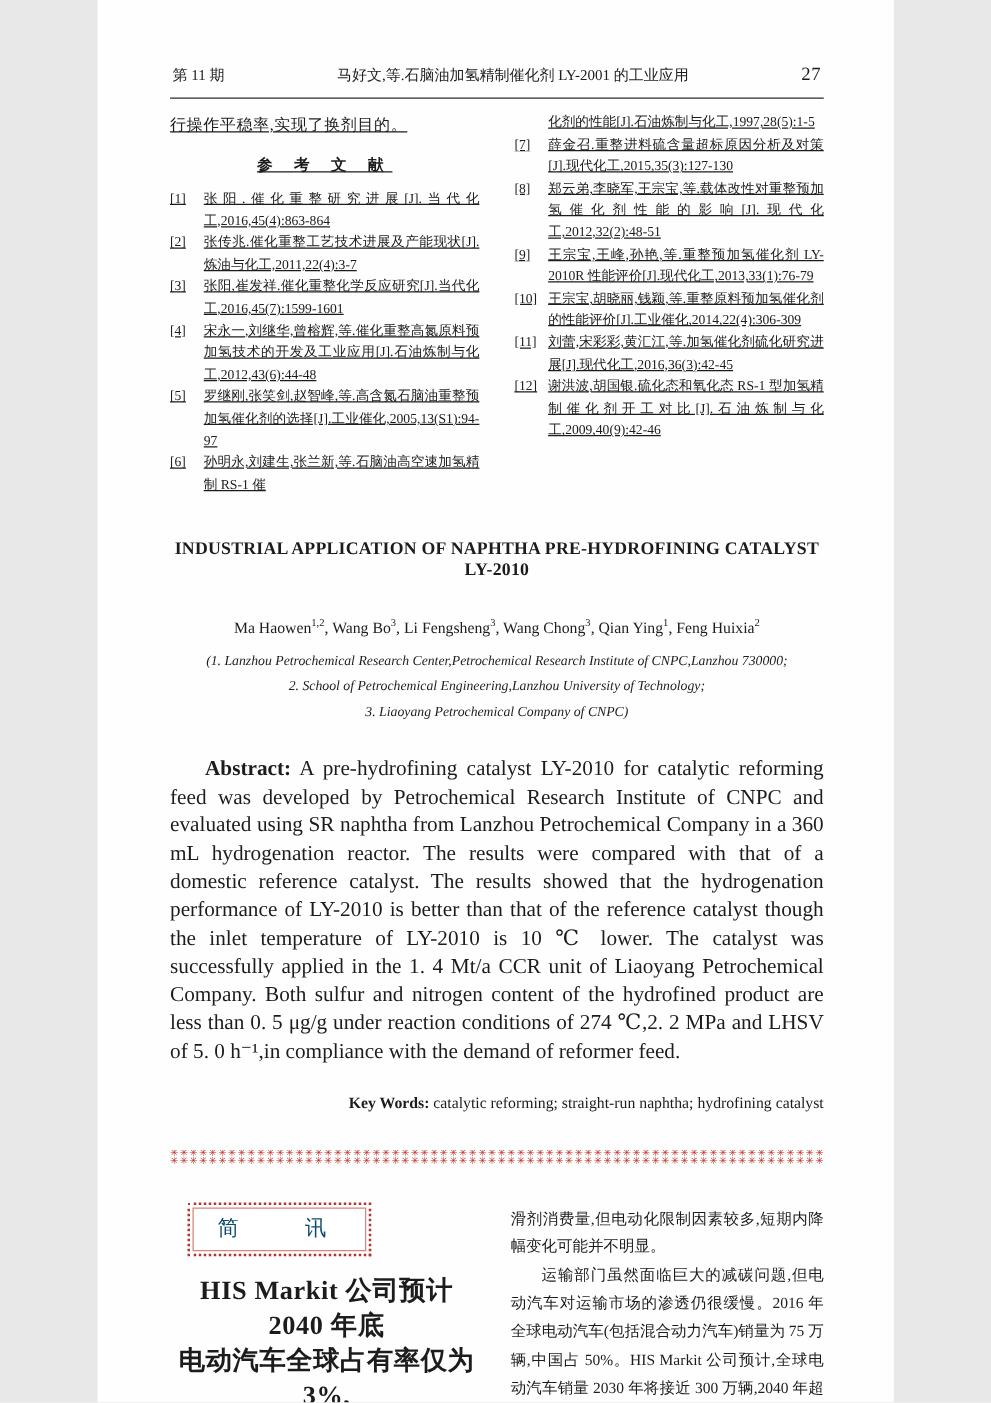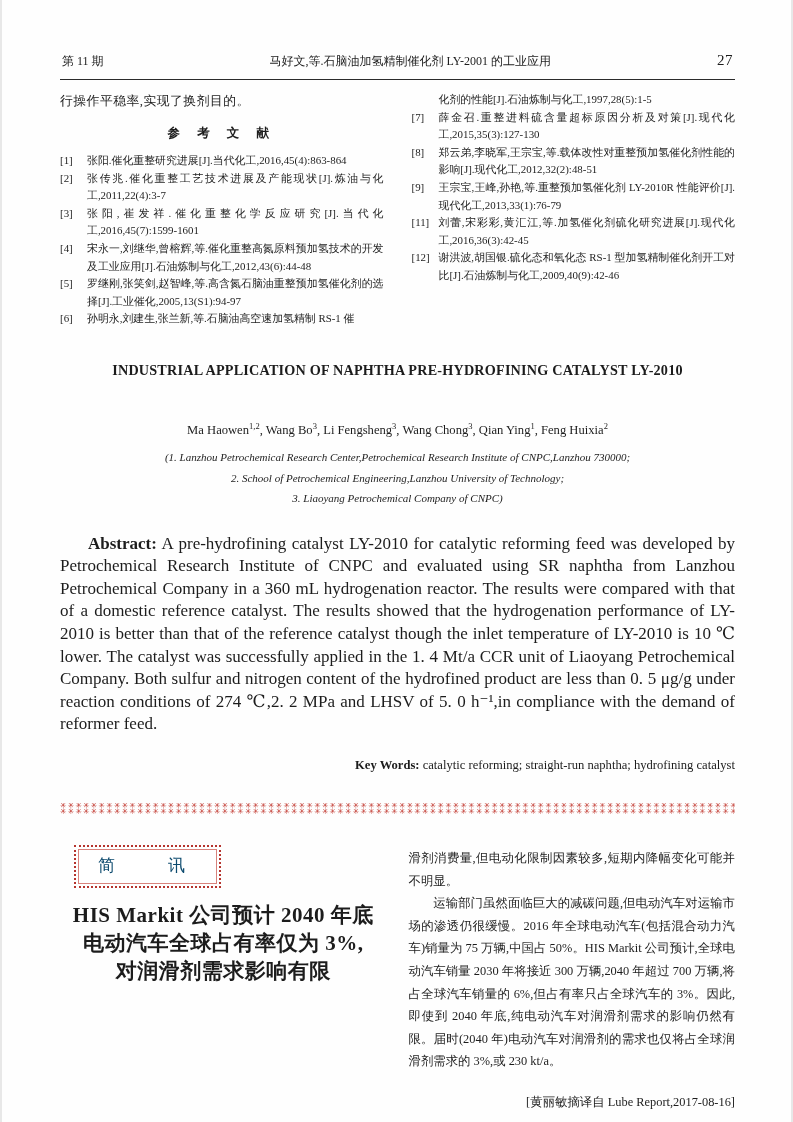--- a/index.html
+++ b/index.html
@@ -1,49 +1,49 @@
 <!DOCTYPE html>
 <html><head>
 <meta charset="utf-8">
 <style>
   html,body{margin:0;padding:0;background:#e8e8e8;}
   .page{
     position:relative;
-    width:789px;height:1122px;
+    width:637px;height:1122px;
     background:#fefefe;
     margin:0 auto;
     box-sizing:border-box;
     padding:52px 56px 0 58px;
     font-family:"Liberation Serif","DejaVu Serif",serif;
     color:#1c1c1c;
     overflow:hidden;
   }
   
   .hdr{
     display:flex;justify-content:space-between;align-items:baseline;
     font-size:12px;
     padding:0 2px 9px 2px;
     border-bottom:1.6px solid #2b2b2b;
   }
   .hdr .pageno{font-size:15px;letter-spacing:.5px;}
   
-  .twocol{display:flex;gap:28px;margin-top:11px;}
+  .twocol{display:flex;gap:28px;margin-top:11px;text-decoration:underline;}
   .col{width:328px;}
   .intro{font-size:12.8px;line-height:20px;letter-spacing:.5px;}
   .ref-head{
     text-align:center;font-weight:bold;font-size:12.5px;
     letter-spacing:7px;margin:14px 0 10px 0;
   }
   .ref{display:flex;font-size:10.9px;line-height:17.6px;text-align:justify;}
   .ref .lbl{flex:0 0 27px;}
   .ref .txt{flex:1;}
   
   .eng{margin-top:34px;text-align:center;}
   .eng-title{font-weight:bold;font-size:14.2px;letter-spacing:.2px;margin-top:17px;}
-  .authors{margin-top:42px;font-size:12.6px;}
+  .authors{margin-top:27px;font-size:12.6px;}
   .authors sup{font-size:8.5px;}
   .affil{margin-top:9px;font-style:italic;font-size:11px;line-height:20.5px;}
   .abstract{
     margin-top:24px;text-align:justify;
     font-size:17px;line-height:22.6px;text-indent:28px;
   }
   .kw{margin-top:22px;text-align:right;font-size:12.6px;text-indent:28px;}
   
   .sep{
     margin-top:30px;height:15px;overflow:hidden;
@@ -131,20 +131,24 @@
       </div>
       <div class="ref">
         <span class="lbl">[8]</span>
         <span class="txt">郑云弟,李晓军,王宗宝,等.载体改性对重整预加氢催化剂性能的影响[J].现代化工,2012,32(2):48-51</span>
       </div>
       <div class="ref">
         <span class="lbl">[9]</span>
         <span class="txt">王宗宝,王峰,孙艳,等.重整预加氢催化剂 LY-2010R 性能评价[J].现代化工,2013,33(1):76-79</span>
       </div>
       <div class="ref">
+        <span class="lbl">[10]</span>
+        <span class="txt">王宗宝,胡晓丽,钱颖,等.重整原料预加氢催化剂的性能评价[J].工业催化,2014,22(4):306-309</span>
+      </div>
+      <div class="ref">
         <span class="lbl">[11]</span>
         <span class="txt">刘蕾,宋彩彩,黄汇江,等.加氢催化剂硫化研究进展[J].现代化工,2016,36(3):42-45</span>
       </div>
       <div class="ref">
         <span class="lbl">[12]</span>
         <span class="txt">谢洪波,胡国银.硫化态和氧化态 RS-1 型加氢精制催化剂开工对比[J].石油炼制与化工,2009,40(9):42-46</span>
       </div>
     </div>
   </div>
 

